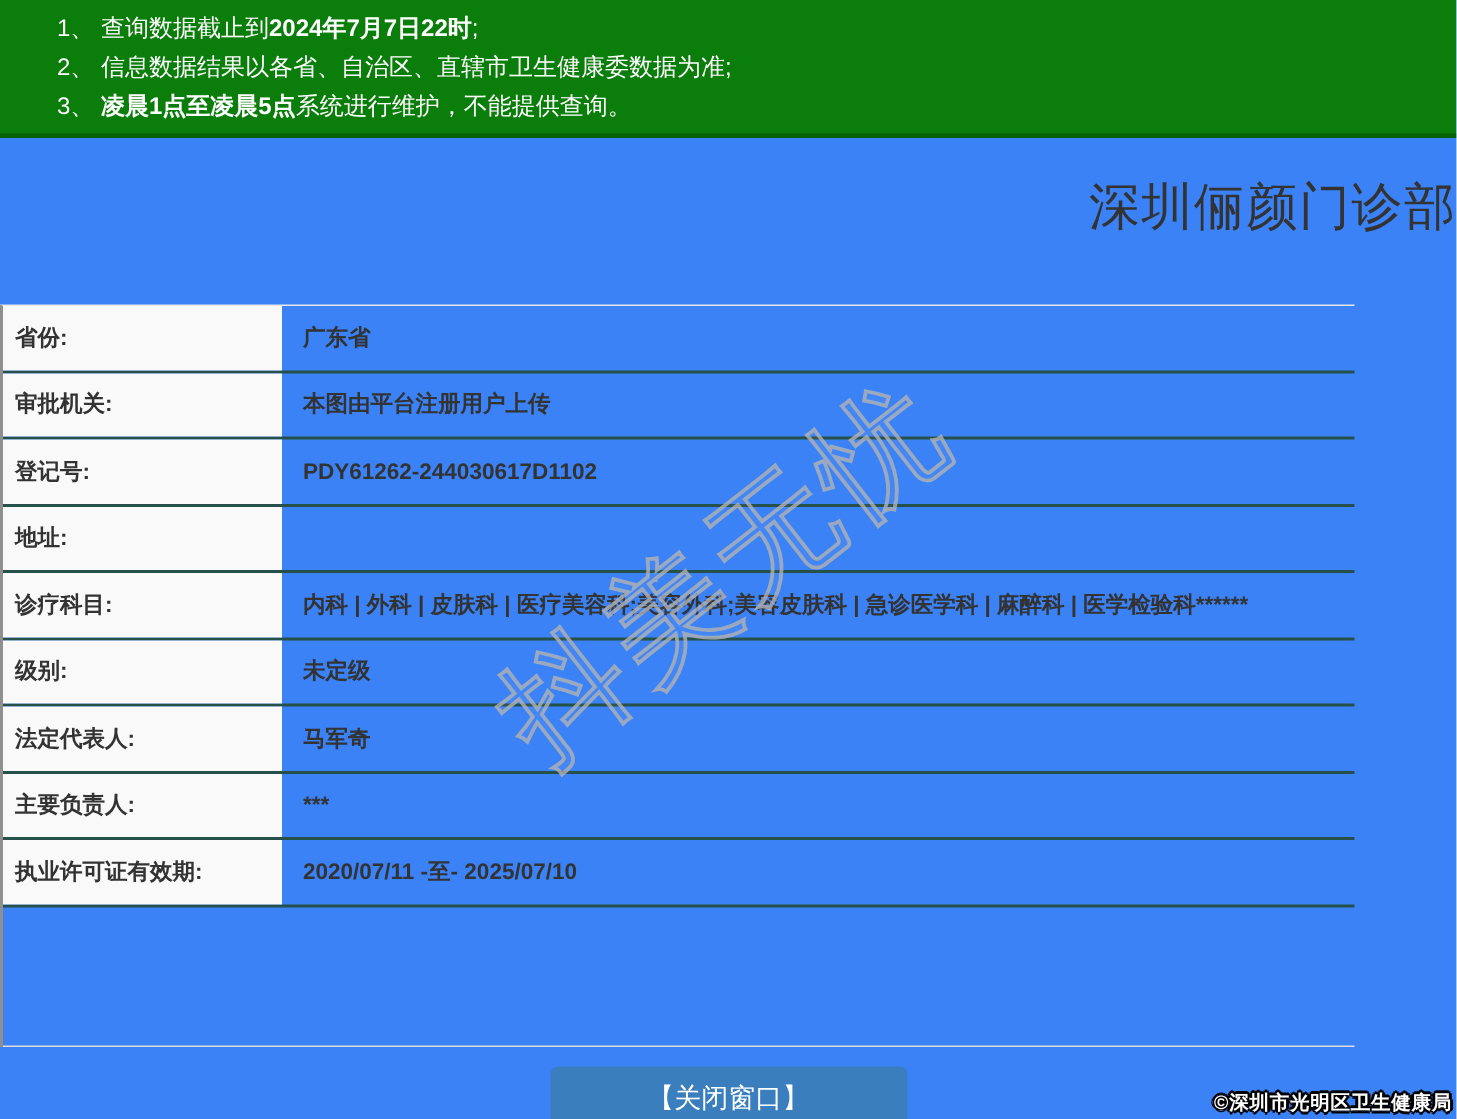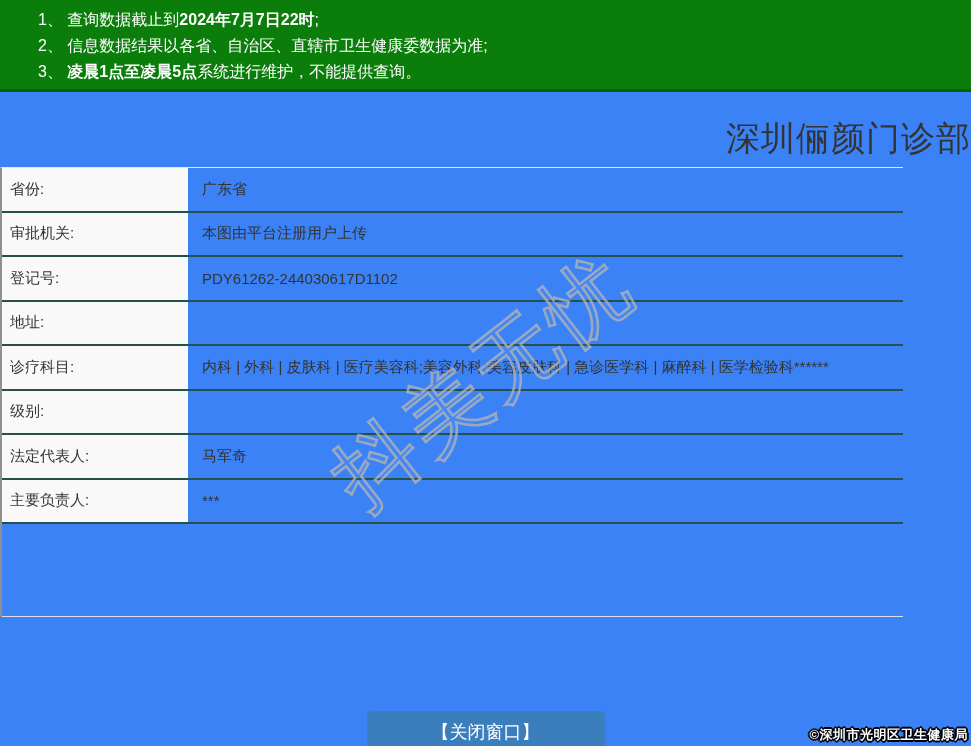--- a/index.html
+++ b/index.html
@@ -43,25 +43,26 @@
     text-align: right;
     font-size: 34px;
     line-height: 44px;
     color: var(--text);
     font-weight: 400;
     letter-spacing: 1px;
   }
   
   .info-table {
     position: absolute;
-    top: 167px;
+    top: 203px;
     left: 0;
     width: 903px;
     border-left: 2px solid #8f8f8f;
     border-top: 1px solid #e8e8e8;
+    font-weight: bold;
   }
   .info-row {
     display: flex;
     height: 44.5px;
     border-bottom: 2px solid var(--border-teal);
   }
   .row-label {
     width: 186px;
     background: var(--label-bg);
     display: flex;
@@ -166,28 +167,33 @@
     </div>
     <div class="info-row">
       <div class="row-label">地址:</div>
     </div>
     <div class="info-row">
       <div class="row-label">诊疗科目:</div>
       <div class="row-value">内科 | 外科 | 皮肤科 | 医疗美容科;美容外科;美容皮肤科 | 急诊医学科 | 麻醉科 | 医学检验科******</div>
     </div>
     <div class="info-row">
       <div class="row-label">级别:</div>
+      <div class="row-value">未定级</div>
     </div>
     <div class="info-row">
       <div class="row-label">法定代表人:</div>
       <div class="row-value">马军奇</div>
     </div>
     <div class="info-row">
       <div class="row-label">主要负责人:</div>
       <div class="row-value">***</div>
+    </div>
+    <div class="info-row">
+      <div class="row-label">执业许可证有效期:</div>
+      <div class="row-value">2020/07/11 -至- 2025/07/10</div>
     </div>
     <div class="empty-row"></div>
   </div>
 
   <div class="button-area">
     <button class="close-button">【关闭窗口】</button>
   </div>
 
   <div class="watermark">抖美无忧</div>
 

